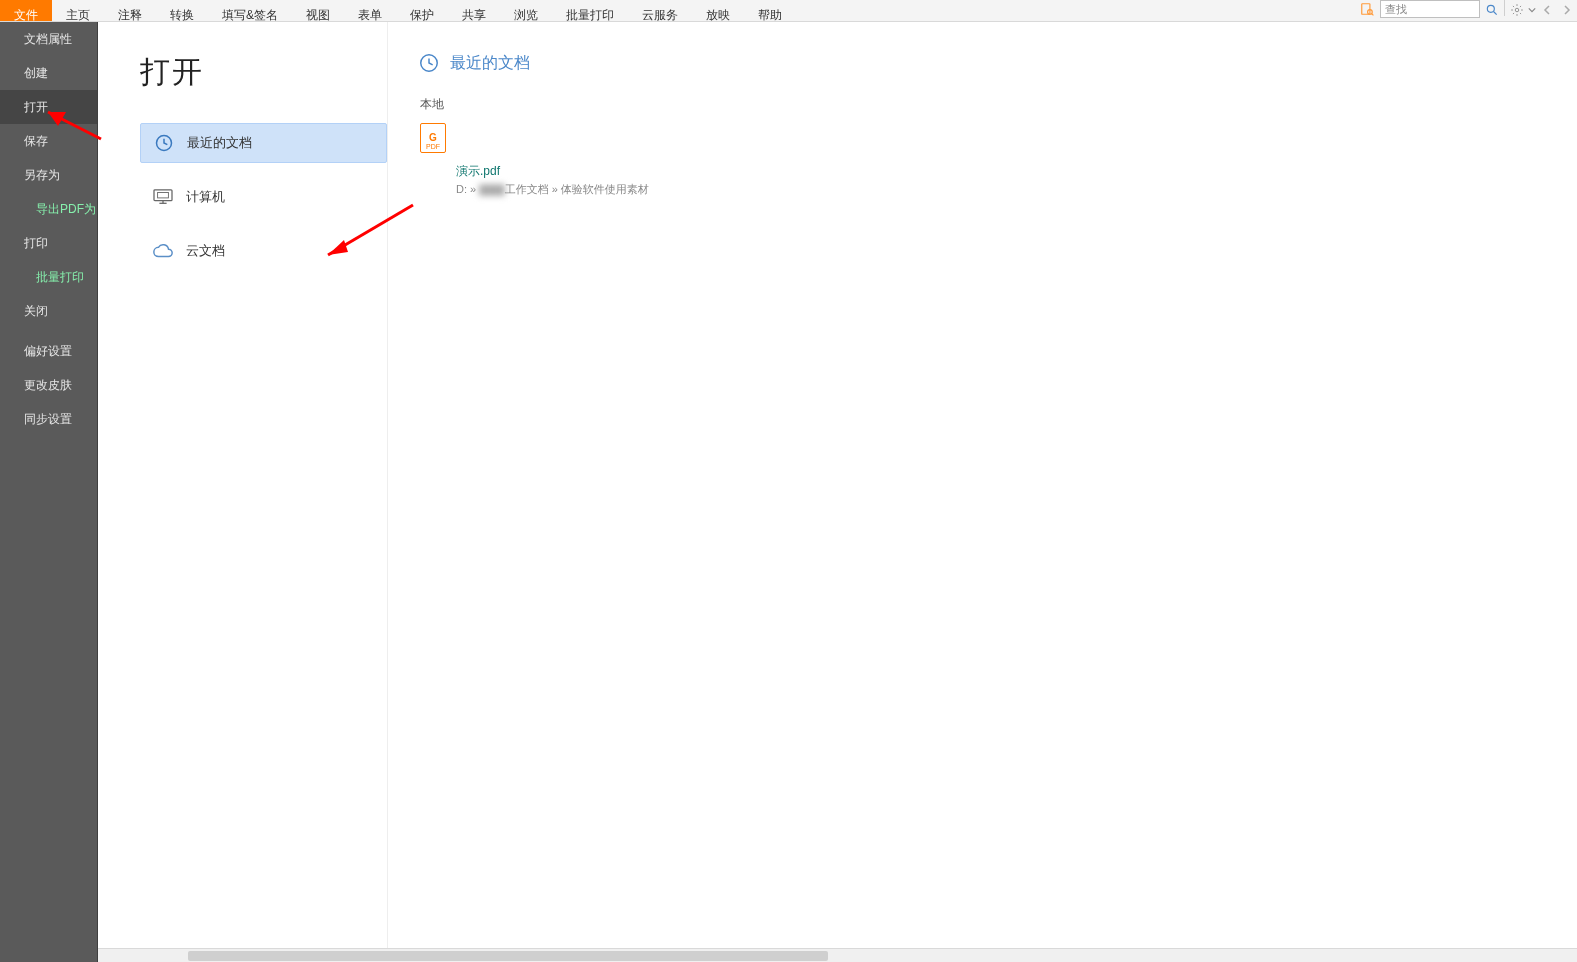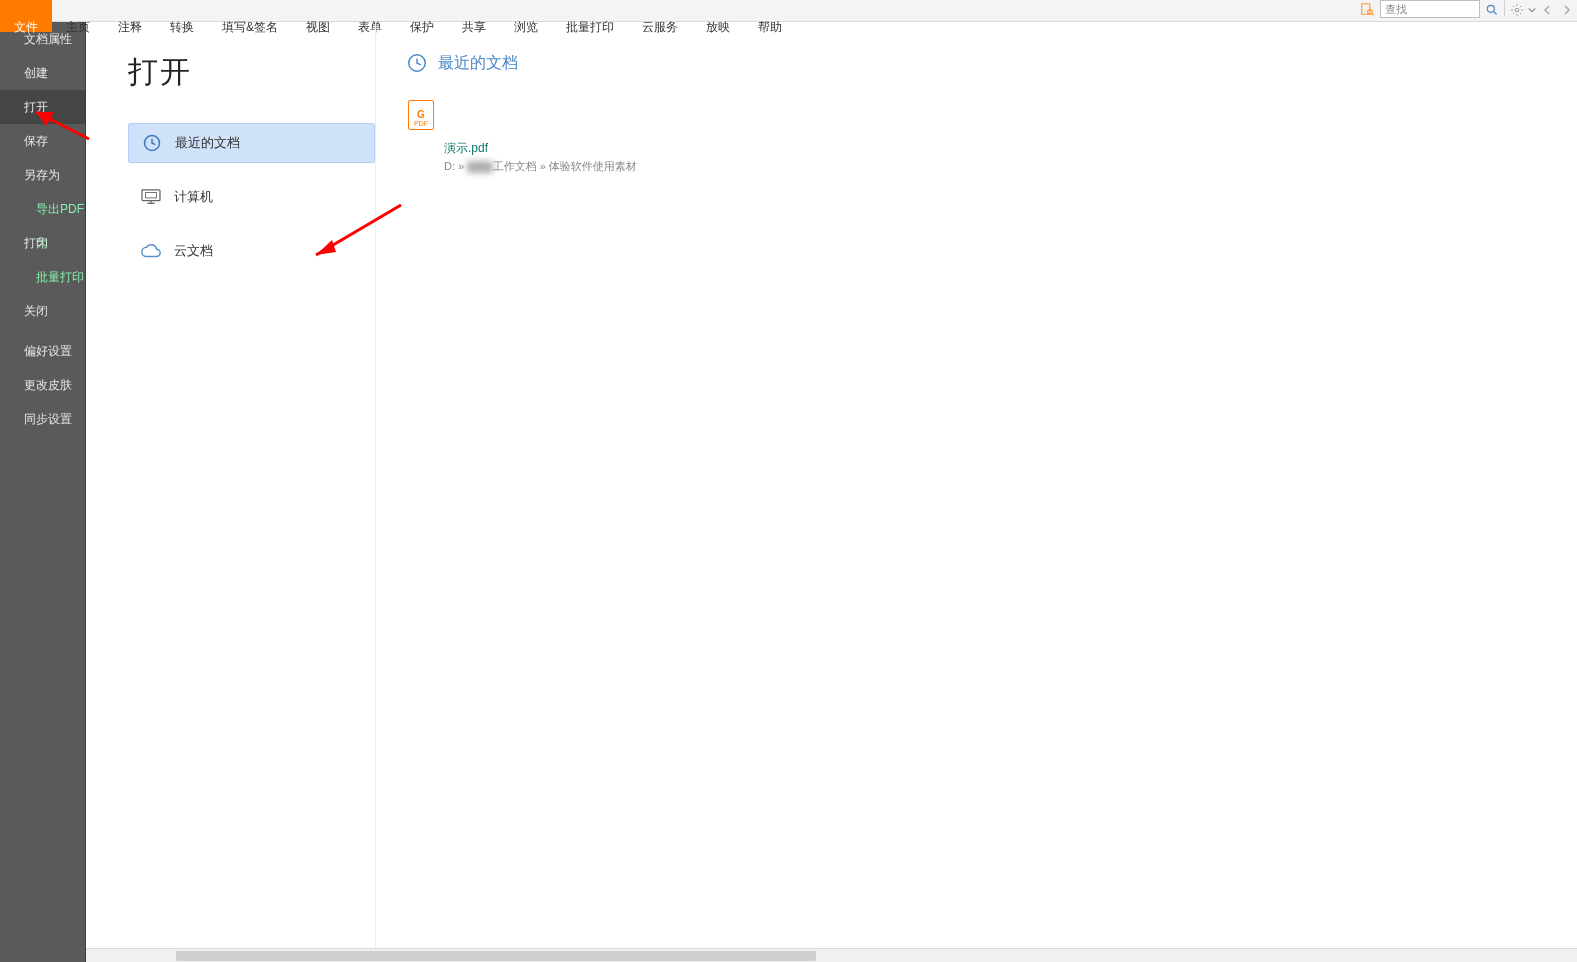--- a/index.html
+++ b/index.html
@@ -1,33 +1,33 @@
 <!DOCTYPE html>
 <html><head>
 <meta charset="utf-8">
 <style>
 * { margin:0; padding:0; box-sizing:border-box; font-family:"Microsoft YaHei","Segoe UI",Arial,sans-serif; }
 html,body { width:1577px; height:962px; overflow:hidden; background:#fff; }
 
 
 .menubar { position:relative; display:flex; align-items:stretch; height:22px; background:#f4f4f4; border-bottom:1px solid #d9d9d9; font-size:12px; color:#333; }
-.menubar .tab { padding:16px 14px; line-height:22px; cursor:default; }
+.menubar .tab { padding:4px 14px; line-height:22px; cursor:default; }
 .menubar .tab.active { background:#ff7a00; color:#fff; }
 .menubar .right { position:absolute; right:0; top:0; height:100%; display:flex; }
 .search-glyph { width:18px; height:18px; margin:0 2px; display:flex; align-items:center; justify-content:center; color:#ff7a00; }
 .search-box { width:100px; height:18px; border:1px solid #bfbfbf; background:#fff; margin:0 2px; font-size:11px; padding:0 4px; color:#333; }
 .search-box::placeholder { color:#888; }
 .tool-icon { width:20px; height:20px; display:flex; align-items:center; justify-content:center; color:#6b6b6b; }
 .divider-v { width:1px; height:16px; background:#cfcfcf; margin:0 2px; }
 
 
 .body { display:flex; height:calc(100% - 22px); }
 
 
-.sidebar { width:86px; background:#5a5a5a; display:flex; flex-direction:column; border-right:1px solid #3f3f3f; }
+.sidebar { width:98px; background:#5a5a5a; display:flex; flex-direction:column; border-right:1px solid #3f3f3f; }
 .sidebar .item { height:34px; line-height:34px; padding-left:24px; color:#e6e6e6; font-size:12px; cursor:default; }
 .sidebar .item.selected { background:#454545; }
 .sidebar .item.disabled { color:#86efac;margin-left:12px; }
 .sidebar .gap { height:6px; }
 
 
 .panel { flex:1; display:flex; flex-direction:column; position:relative; }
 .panel-inner { display:flex; height:100%; }
 .mid { width:290px; padding:30px 0 0 42px; border-right:1px solid #eee; position:relative; }
 .mid h1 { font-size:30px; font-weight:300; color:#222; margin-bottom:30px; letter-spacing:2px; }
@@ -182,20 +182,21 @@
       <div class="right-pane">
         <div class="rp-header">
           <div class="icon">
             <svg width="22" height="22" viewBox="0 0 24 24">
                 <circle cx="12" cy="12" r="9" fill="none" stroke="#4a87c9" stroke-width="1.6"></circle>
                 <path d="M12 7v5l4 2" fill="none" stroke="#4a87c9" stroke-width="1.6"></path>
               </svg>
           </div>
           <div class="rp-title">最近的文档</div>
         </div>
+        <div class="section-label">本地</div>
 
         <div class="doc-row">
           <div class="pdf-icon">
             <div class="g">G</div>
               <div class="t">PDF</div>
           </div>
           <div class="doc-meta">
             <div class="name">演示.pdf</div>
             <div class="path">
               <span>D: » </span><span class="blur">▇▇▇</span><span>工作文档 » 体验软件使用素材</span>

